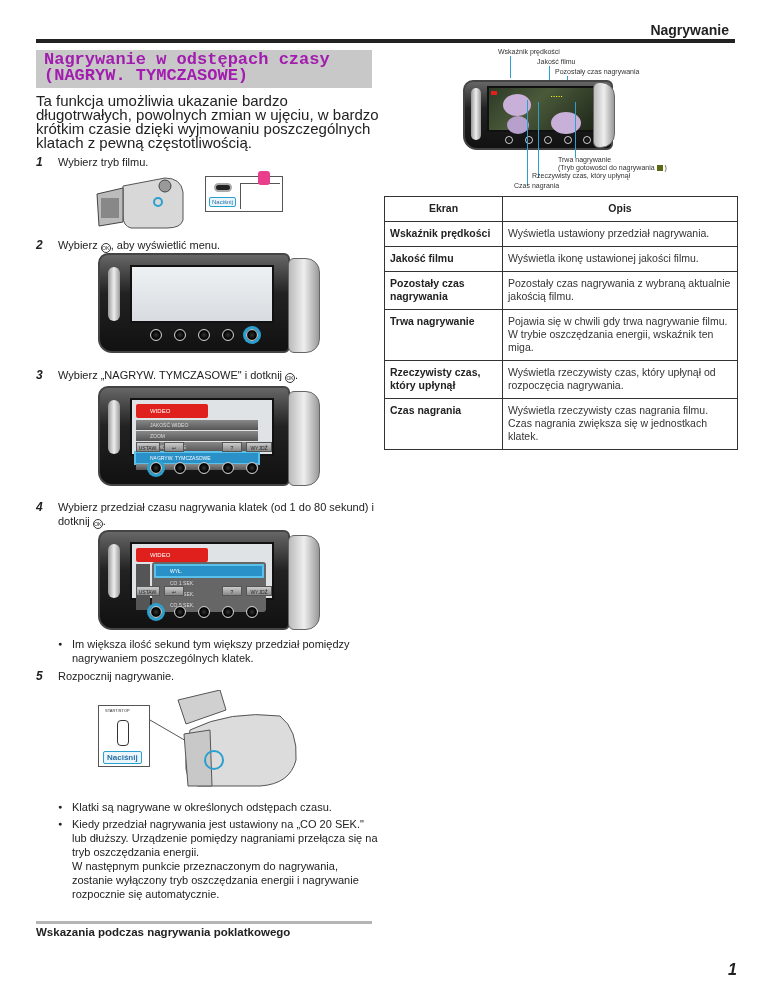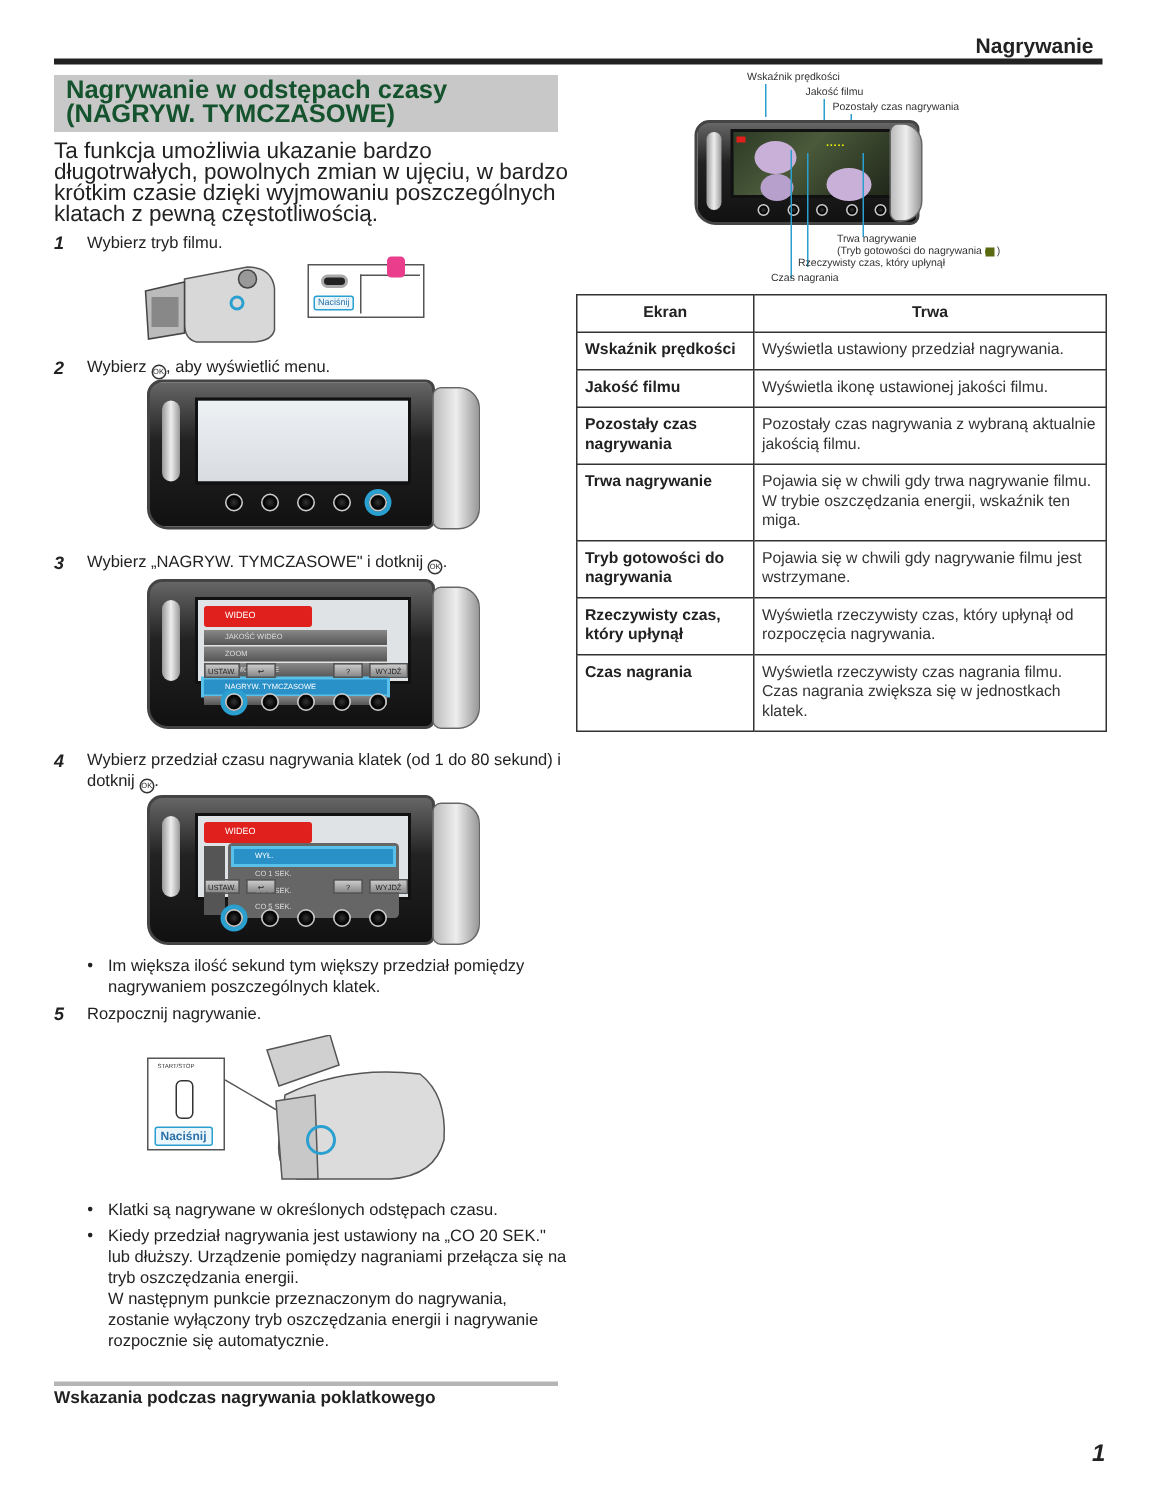--- a/index.html
+++ b/index.html
@@ -6,21 +6,21 @@
   html, body { width: 768px; height: 994px; background: #fff; overflow: hidden; }
   body { position: relative; font-family: "Liberation Sans", sans-serif; color: #222; }
   .abs { position: absolute; }
 
   
   .hdr-label { right: 39px; top: 22px; font-size: 14px; font-weight: bold; color: #222; }
   .hdr-rule { left: 36px; right: 33px; top: 39px; height: 4px; background: #222; }
 
   
   .title-box { left: 36px; top: 50px; width: 336px; height: 38px; background: #c8c8c8; padding: 2px 8px; }
-  .title-box h1 { font-size: 17px; line-height: 16px; font-weight: bold; color: #14532d; }
+  .title-box h1 { font-size: 17px; line-height: 16px; font-weight: bold; color: #a21caf; font-family: Liberation Mono, monospace; }
 
   .intro { left: 36px; top: 94px; width: 346px; font-size: 15px; line-height: 14px; color: #222; }
 
   .step { font-size: 11px; line-height: 14px; color: #222; }
   .step .num { position: absolute; left: 0; font-weight: bold; font-style: italic; font-size: 12px; }
   .step .txt { position: absolute; left: 22px; }
 
   .bullets { font-size: 11px; line-height: 14px; color: #222; }
   .bullets li { list-style: none; position: relative; padding-left: 14px; margin-bottom: 3px; }
   .bullets li::before { content: "\25CF"; position: absolute; left: 0; top: 0; font-size: 7px; }
@@ -223,45 +223,41 @@
 <div class="abs cline" style="left:575px; top:102px; height:56px;"></div>
 <div class="abs callout" style="left:558px; top:156px;">Trwa nagrywanie</div>
 <div class="abs callout" style="left:558px; top:164px;"><span>(Tryb gotowości do nagrywania</span> <span style="background:#5a6a10;color:#5a6a10;font-size:5px;">■■</span> )</div>
 <div class="abs callout" style="left:532px; top:172px;">Rzeczywisty czas, który upłynął</div>
 <div class="abs callout" style="left:514px; top:182px;">Czas nagrania</div>
 
 <table class="abs tbl">
   <thead>
     <tr>
       <th>Ekran</th>
-      <th>Trwa</th>
+      <th>Opis</th>
     </tr>
   </thead>
   <tbody>
     <tr>
         <td class="k">Wskaźnik prędkości</td>
         <td class="v">Wyświetla ustawiony przedział nagrywania.</td>
       </tr>
     <tr>
         <td class="k">Jakość filmu</td>
         <td class="v">Wyświetla ikonę ustawionej jakości filmu.</td>
       </tr>
     <tr>
         <td class="k">Pozostały czas nagrywania</td>
         <td class="v">Pozostały czas nagrywania z wybraną aktualnie jakością filmu.</td>
       </tr>
     <tr>
         <td class="k">Trwa nagrywanie</td>
         <td class="v">Pojawia się w chwili gdy trwa nagrywanie filmu. W trybie oszczędzania energii, wskaźnik ten miga.</td>
       </tr>
     <tr>
-        <td class="k">Tryb gotowości do nagrywania</td>
-        <td class="v">Pojawia się w chwili gdy nagrywanie filmu jest wstrzymane.</td>
-      </tr>
-    <tr>
         <td class="k">Rzeczywisty czas, który upłynął</td>
         <td class="v">Wyświetla rzeczywisty czas, który upłynął od rozpoczęcia nagrywania.</td>
       </tr>
     <tr>
         <td class="k">Czas nagrania</td>
         <td class="v">Wyświetla rzeczywisty czas nagrania filmu. Czas nagrania zwiększa się w jednostkach klatek.</td>
       </tr>
   </tbody>
 </table>
 

